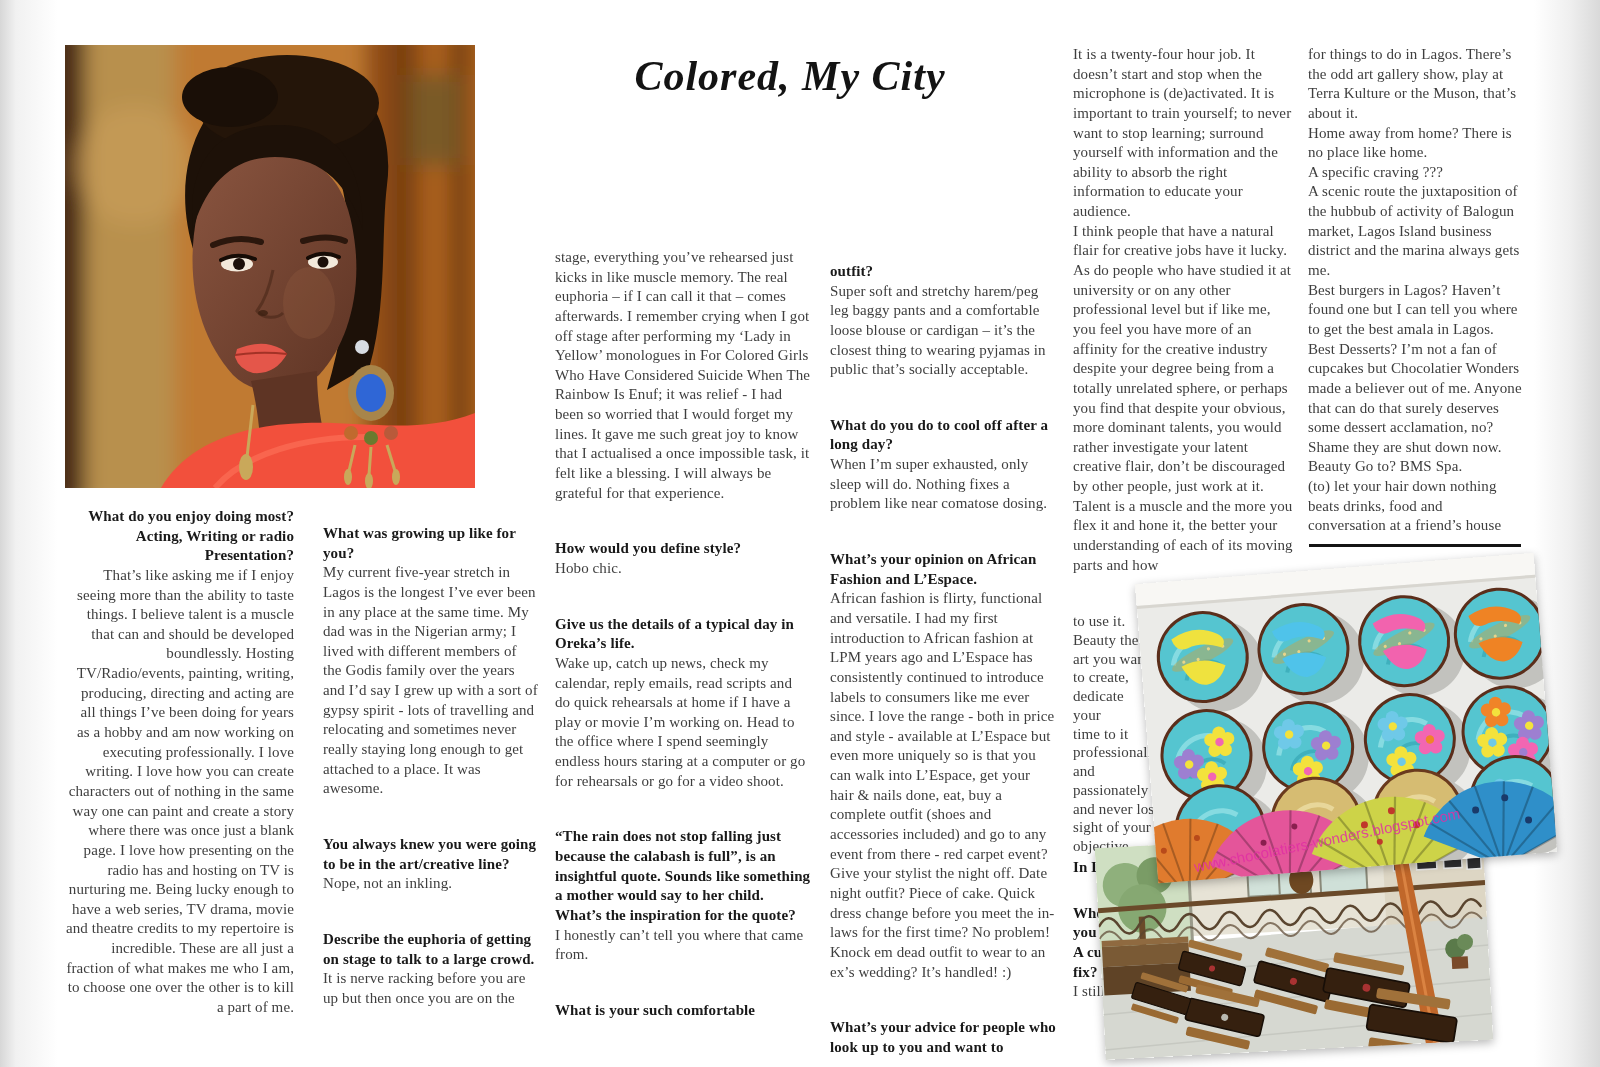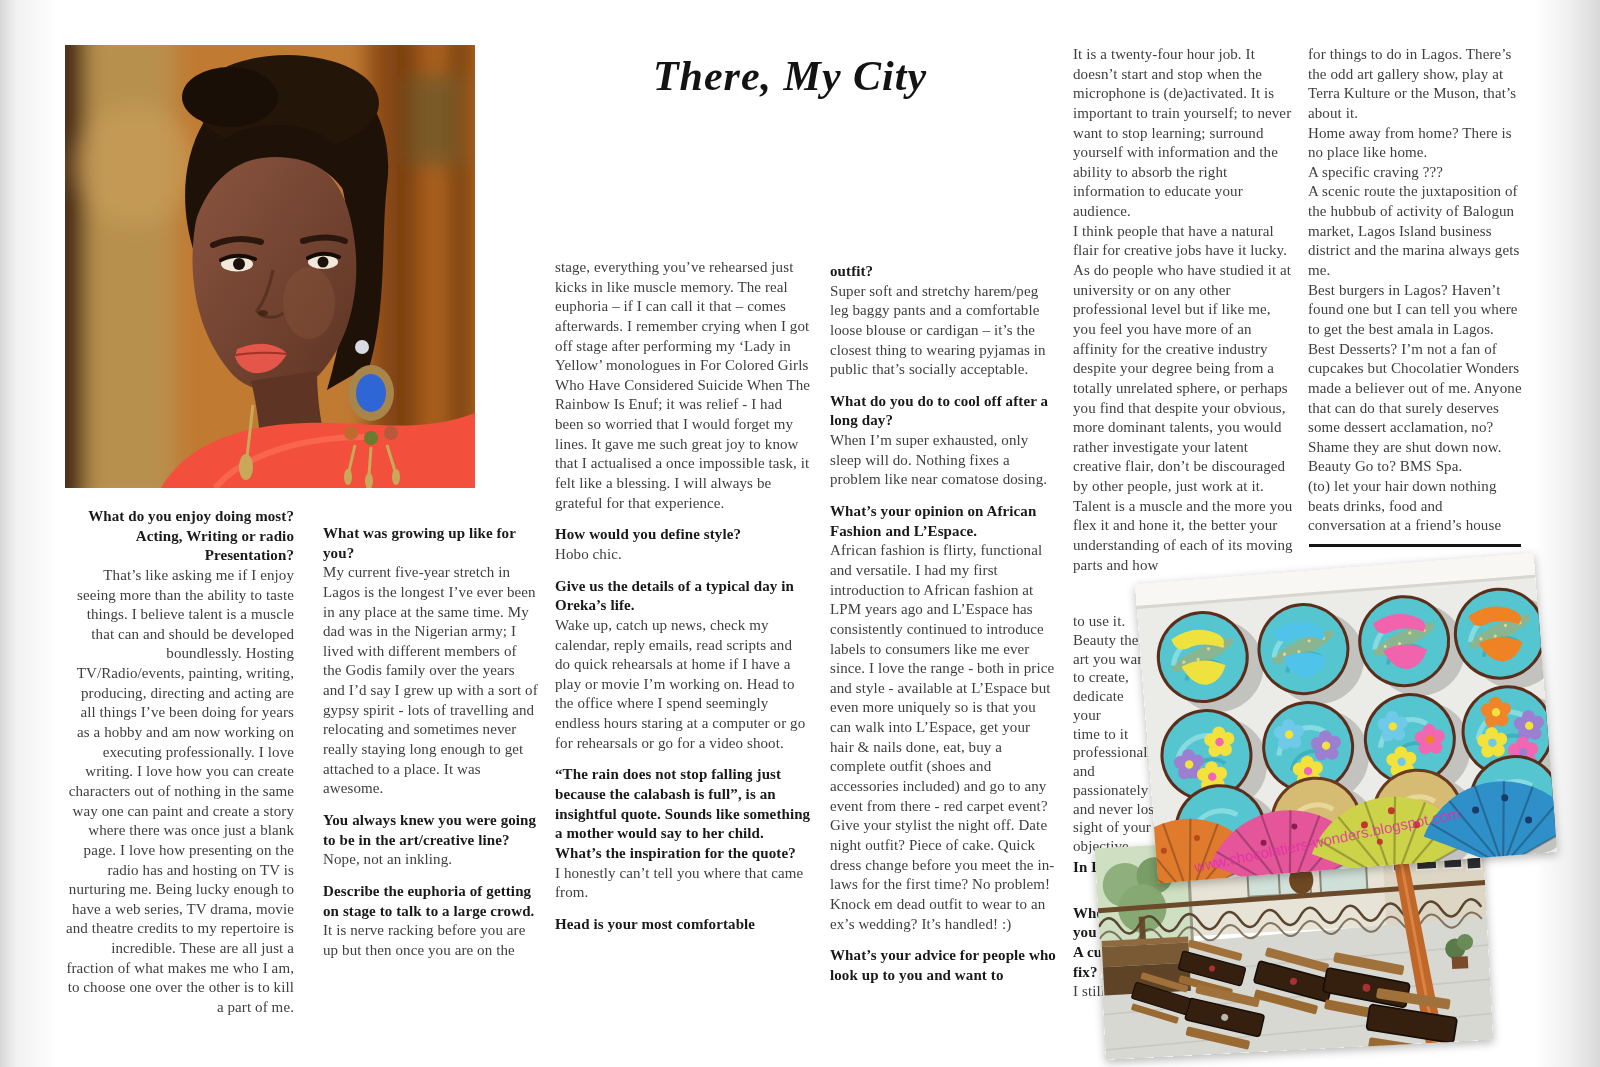--- a/index.html
+++ b/index.html
@@ -14,25 +14,25 @@
   #photo-cupcakes { left:1146px; top:568px; width:400px; height:300px; transform:rotate(-4.5deg); z-index:6; box-shadow:0 3px 10px rgba(0,0,0,.28); }
   #photo-restaurant { left:1100px; top:838px; width:388px; height:212px; transform:rotate(-3deg); z-index:5; box-shadow:0 3px 10px rgba(0,0,0,.28); }
   .masthead-title {
     position:absolute; left:555px; top:52px; width:470px; text-align:center;
     font-size:42px; font-weight:700; font-style:italic; color:#131313; letter-spacing:1px;
   }
   #signature { position:absolute; left:532px; top:100px; width:515px; height:165px; }
   #signature svg { display:block; width:100%; height:100%; }
   .col { position:absolute; font-size:15px; line-height:1.31; color:#3e3e3e; white-space:pre-line; letter-spacing:.1px; z-index:2; }
   .col p { margin:0; }
-  .col p.q { font-weight:700; color:#191919; margin-top:12px; }
+  .col p.q { font-weight:700; color:#191919; margin-top:36px; }
   .col p.q:first-child { margin-top:0; }
   #col1 { left:65px;  top:507px; width:229px;text-align:right; }
   #col2 { left:323px; top:524px; width:216px; }
-  #col3 { left:555px; top:258px; width:256px; }
+  #col3 { left:555px; top:248px; width:256px; }
   #col4 { left:830px; top:262px; width:226px; }
   #col5a { left:1073px; top:45px; width:224px; }
   #col5b { left:1073px; top:612px; width:112px; line-height:1.25; }
   #col5c { left:1073px; top:858px; width:118px; }
   #col5c p.q { margin-top:26px; }
   #col5c p.q:first-child { margin-top:0; }
   #col6 { left:1308px; top:45px; width:216px; }
   .rule { position:absolute; left:1309px; top:544px; width:212px; height:3px; background:#141414; z-index:2; }
 </style>
 <title>Travel, My City</title></head>
@@ -91,26 +91,26 @@
       <circle cx="286" cy="388" r="7" fill="#c06a2e"></circle>
         <circle cx="306" cy="393" r="7" fill="#6a7a2e"></circle>
         <circle cx="326" cy="388" r="7" fill="#b85a3a"></circle>
       <path d="M290,400 L284,426 M306,402 L304,430 M322,400 L330,426" stroke="#c9a85a" stroke-width="3" fill="none"></path>
       <ellipse cx="283" cy="432" rx="4" ry="8" fill="#c9a85a"></ellipse>
         <ellipse cx="304" cy="436" rx="4" ry="8" fill="#c9a85a"></ellipse>
         <ellipse cx="331" cy="432" rx="4" ry="8" fill="#c9a85a"></ellipse>
     </svg>
   </div>
 
-  <div class="masthead-title">There, My City</div>
+  <div class="masthead-title">Colored, My City</div>
 
   <div class="col" id="col1"><p class="q">What do you enjoy doing most? Acting, Writing or radio Presentation?</p><p class="a">That’s like asking me if I enjoy seeing more than the ability to taste things. I believe talent is a muscle that can and should be developed boundlessly. Hosting TV/Radio/events, painting, writing, producing, directing and acting are all things I’ve been doing for years as a hobby and am now working on executing professionally. I love writing. I love how you can create characters out of nothing in the same way one can paint and create a story where there was once just a blank page. I love how presenting on the radio has and hosting on TV is nurturing me. Being lucky enough to have a web series, TV drama, movie and theatre credits to my repertoire is incredible. These are all just a fraction of what makes me who I am, to choose one over the other is to kill a part of me.</p></div>
   <div class="col" id="col2"><p class="q">What was growing up like for you?</p><p class="a">My current five-year stretch in Lagos is the longest I’ve ever been in any place at the same time. My dad was in the Nigerian army; I lived with different members of the Godis family over the years and I’d say I grew up with a sort of gypsy spirit - lots of travelling and relocating and sometimes never really staying long enough to get attached to a place. It was awesome.</p><p class="q">You always knew you were going to be in the art/creative line?</p><p class="a">Nope, not an inkling.</p><p class="q">Describe the euphoria of getting on stage to talk to a large crowd.</p><p class="a">It is nerve racking before you are up but then once you are on the</p></div>
   <div class="col" id="col3"><p class="a">stage, everything you’ve rehearsed just kicks in like muscle memory. The real euphoria – if I can call it that – comes afterwards. I remember crying when I got off stage after performing my ‘Lady in Yellow’ monologues in For Colored Girls Who Have Considered Suicide When The Rainbow Is Enuf; it was relief - I had been so worried that I would forget my lines. It gave me such great joy to know that I actualised a once impossible task, it felt like a blessing. I will always be grateful for that experience.</p><p class="q">How would you define style?</p><p class="a">Hobo chic.</p><p class="q">Give us the details of a typical day in Oreka’s life.</p><p class="a">Wake up, catch up news, check my calendar, reply emails, read scripts and do quick rehearsals at home if I have a play or movie I’m working on. Head to the office where I spend seemingly endless hours staring at a computer or go for rehearsals or go for a video shoot.</p><p class="q">“The rain does not stop falling just because the calabash is full”, is an insightful quote. Sounds like something a mother would say to her child.
-What’s the inspiration for the quote?</p><p class="a">I honestly can’t tell you where that came from.</p><p class="q">Head is your most comfortable</p></div>
+What’s the inspiration for the quote?</p><p class="a">I honestly can’t tell you where that came from.</p><p class="q">What is your such comfortable</p></div>
   <div class="col" id="col4"><p class="q">outfit?</p><p class="a">Super soft and stretchy harem/peg leg baggy pants and a comfortable loose blouse or cardigan – it’s the closest thing to wearing pyjamas in public that’s socially acceptable.</p><p class="q">What do you do to cool off after a long day?</p><p class="a">When I’m super exhausted, only sleep will do. Nothing fixes a problem like near comatose dosing.</p><p class="q">What’s your opinion on African Fashion and L’Espace.</p><p class="a">African fashion is flirty, functional and versatile. I had my first introduction to African fashion at LPM years ago and L’Espace has consistently continued to introduce labels to consumers like me ever since. I love the range - both in price and style - available at L’Espace but even more uniquely so is that you can walk into L’Espace, get your hair &amp; nails done, eat, buy a complete outfit (shoes and accessories included) and go to any event from there - red carpet event? Give your stylist the night off. Date night outfit? Piece of cake. Quick dress change before you meet the in-laws for the first time? No problem! Knock em dead outfit to wear to an ex’s wedding? It’s handled! :)</p><p class="q">What’s your advice for people who look up to you and want to</p></div>
   <div class="col" id="col5a"><p class="a">It is a twenty-four hour job. It doesn’t start and stop when the microphone is (de)activated. It is important to train yourself; to never want to stop learning; surround yourself with information and the ability to absorb the right information to educate your audience.
 I think people that have a natural flair for creative jobs have it lucky. As do people who have studied it at university or on any other professional level but if like me, you feel you have more of an affinity for the creative industry despite your degree being from a totally unrelated sphere, or perhaps you find that despite your obvious, more dominant talents, you would rather investigate your latent creative flair, don’t be discouraged by other people, just work at it. Talent is a muscle and the more you flex it and hone it, the better your understanding of each of its moving parts and how</p></div>
   <div class="col" id="col5b"><p class="a">to use it.
 Beauty the
 art you want
 to create,
 dedicate
 your
 time to it

